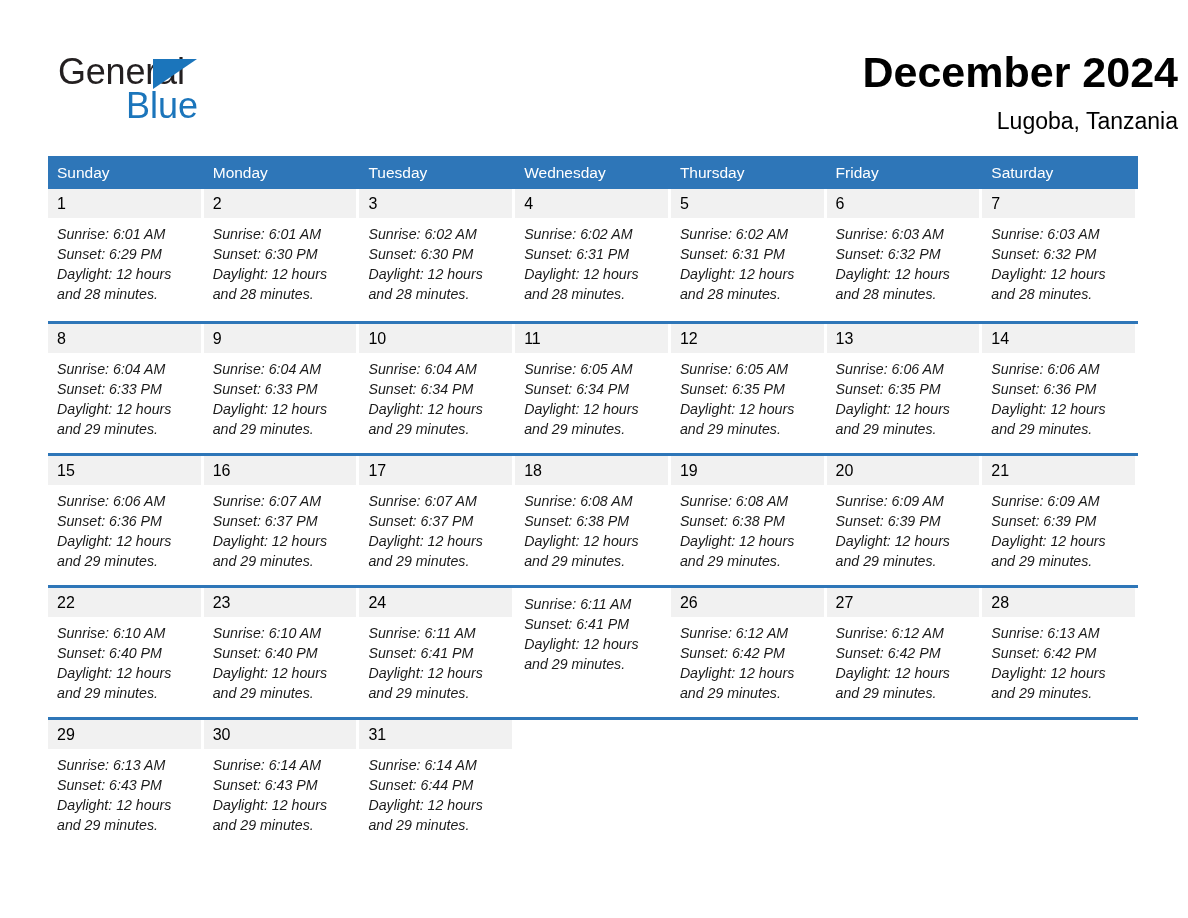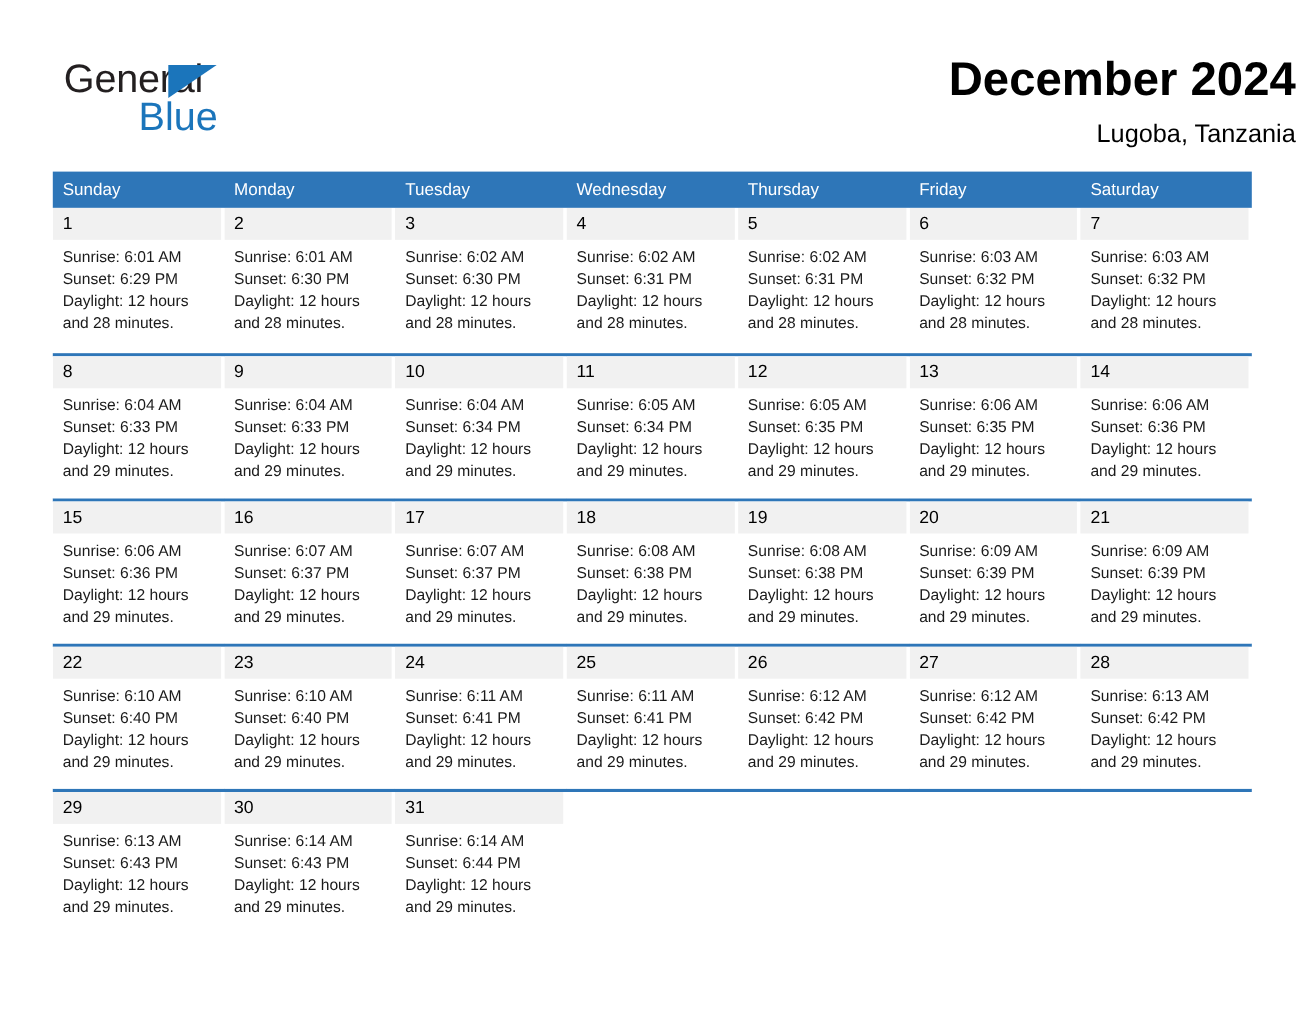--- a/index.html
+++ b/index.html
@@ -146,20 +146,21 @@
     line-height: 29px;
     padding-left: 9px;
     color: #000000;
   }
   .day-details {
     padding-left: 9px;
     padding-top: 6px;
     font-size: 14.2px;
     line-height: 20px;
     color: #1a1a1a;
+    font-style: italic;
   }
   .day-details div {
     white-space: nowrap;
   }
 </style>
 </head>
 <body>
 
 <div class="page">
 
@@ -458,23 +459,20 @@
             <div class="day-number">24</div>
           </div>
         <div class="day-details">
           <div>Sunrise: 6:11 AM</div>
           <div>Sunset: 6:41 PM</div>
           <div>Daylight: 12 hours</div>
           <div>and 29 minutes.</div>
         </div>
       </div>
       <div class="day-cell">
-        <div class="day-number-band">
-            <div class="day-number">25</div>
-          </div>
         <div class="day-details">
           <div>Sunrise: 6:11 AM</div>
           <div>Sunset: 6:41 PM</div>
           <div>Daylight: 12 hours</div>
           <div>and 29 minutes.</div>
         </div>
       </div>
       <div class="day-cell">
         <div class="day-number-band">
             <div class="day-number">26</div>

